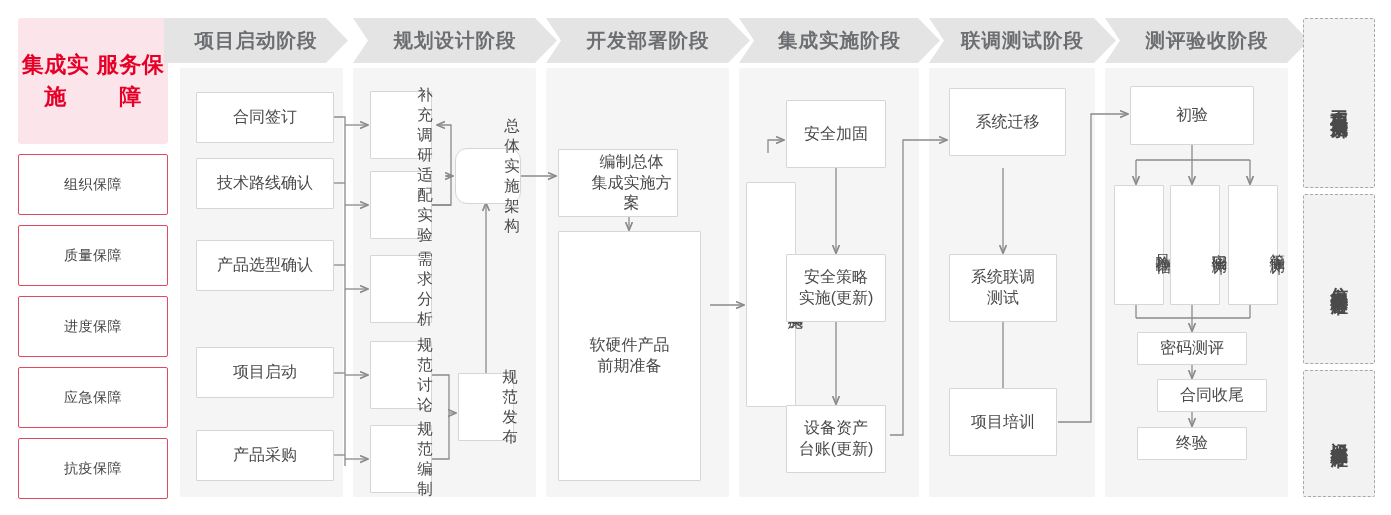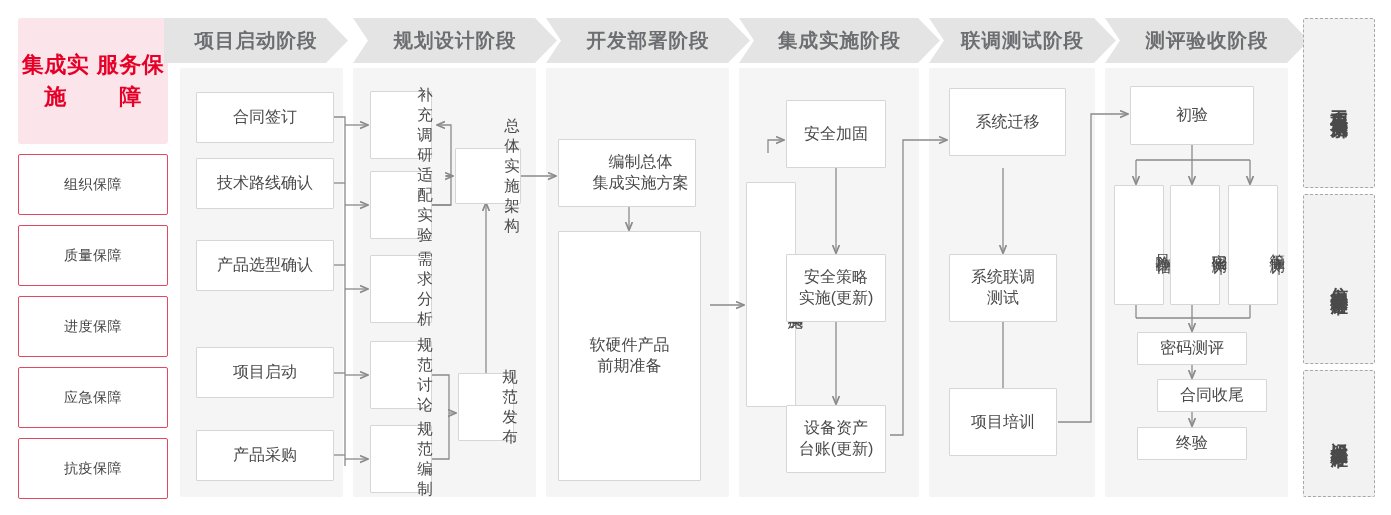--- a/index.html
+++ b/index.html
@@ -180,24 +180,24 @@
   <div class="node" style="left:196px; top:158px; width:138px; height:51px;">技术路线确认</div>
   <div class="node" style="left:196px; top:240px; width:138px; height:51px;">产品选型确认</div>
   <div class="node" style="left:196px; top:347px; width:138px; height:51px;">项目启动</div>
   <div class="node" style="left:196px; top:430px; width:138px; height:51px;">产品采购</div>
 
   <div class="node sm" style="left:370px; top:91px;  width:62px; height:68px;">补充<br>调研</div>
   <div class="node sm" style="left:370px; top:255px; width:62px; height:68px;">需求<br>分析</div>
   <div class="node sm" style="left:370px; top:171px; width:62px; height:68px;">适配<br>实验</div>
   <div class="node sm" style="left:370px; top:341px; width:62px; height:68px;">规范<br>讨论</div>
   <div class="node sm" style="left:370px; top:425px; width:62px; height:68px;">规范<br>编制</div>
-  <div class="node sm" style="left:455px; top:148px; width:66px; height:56px;">总体实<br>施架构</div>
+  <div class="node sm" style="left:455px; top:148px; width:66px; height:56px;border-radius:12px;">总体实<br>施架构</div>
   <div class="node sm" style="left:458px; top:373px; width:56px; height:68px;">规范<br>发布</div>
 
-  <div class="node" style="left:558px; top:139px; width:138px; height:68px;padding-left:27px;">编制总体<br>集成实施方案</div>
+  <div class="node" style="left:558px; top:149px; width:120px; height:68px;padding-left:27px;">编制总体<br>集成实施方案</div>
   <div class="node" style="left:558px; top:231px; width:143px; height:250px;">软硬件产品<br>前期准备</div>
 
   <div class="node sm vert" style="left:746px; top:182px; width:44px; height:225px;">项目整体集成实施</div>
   <div class="node" style="left:786px; top:100px; width:100px; height:68px;">安全加固</div>
   <div class="node" style="left:786px; top:405px; width:100px; height:68px;">设备资产<br>台账(更新)</div>
   <div class="node" style="left:786px; top:254px; width:100px; height:68px;">安全策略<br>实施(更新)</div>
 
   <div class="node" style="left:949px; top:88px; width:117px; height:68px;">系统迁移</div>
   <div class="node" style="left:949px; top:254px; width:108px; height:68px;">系统联调<br>测试</div>
   <div class="node" style="left:949px; top:388px; width:108px; height:68px;">项目培训</div>

